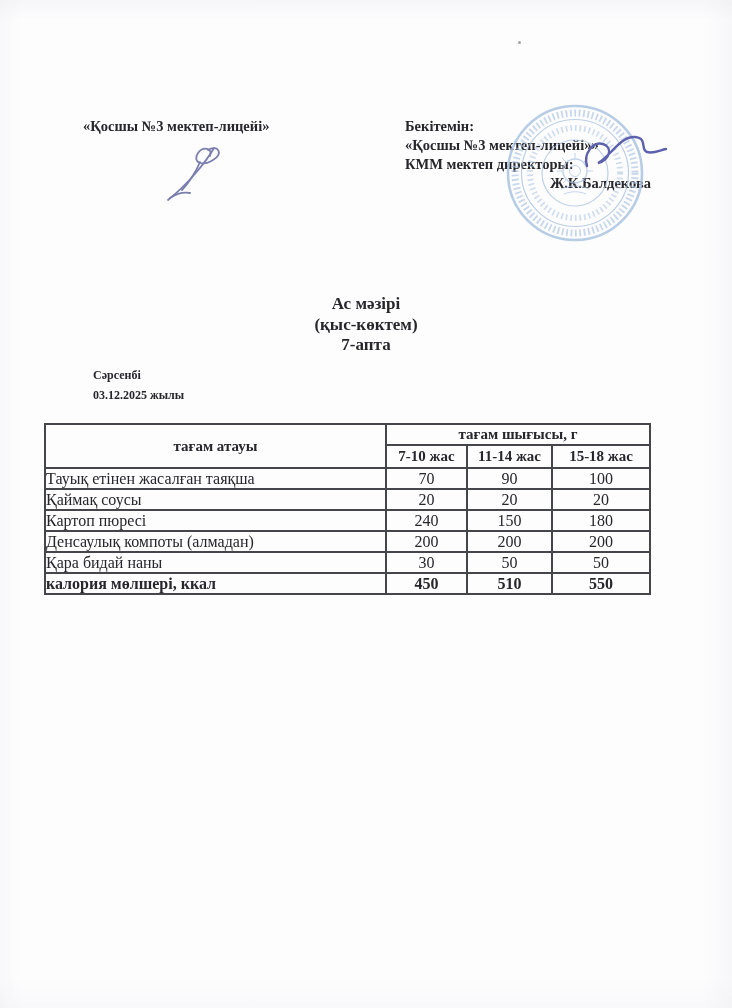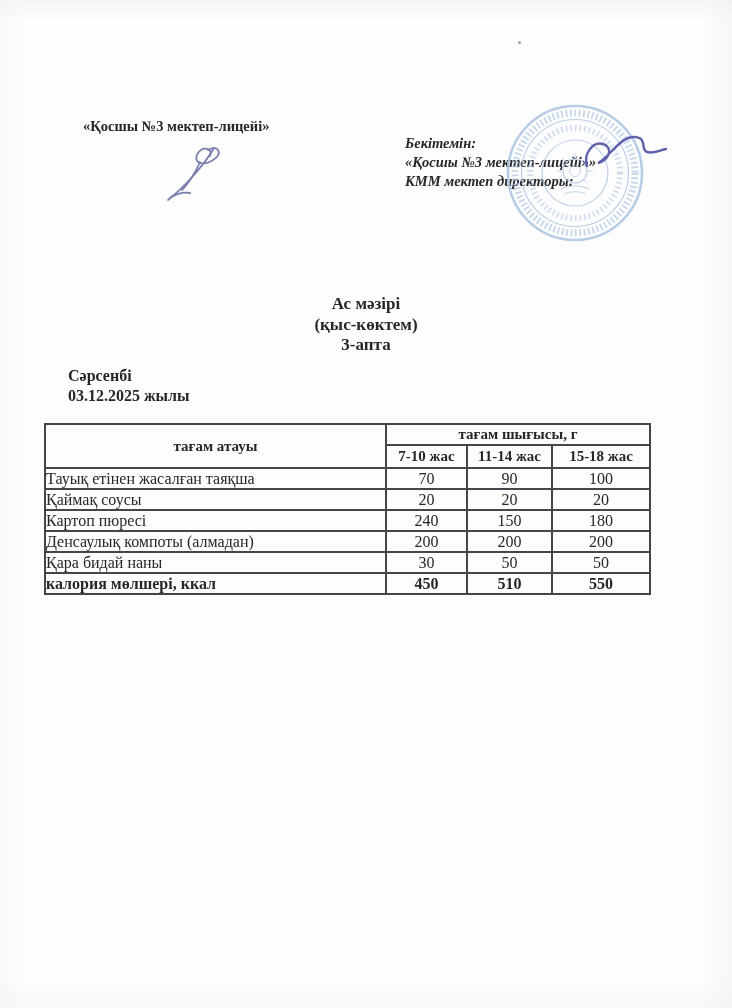--- a/index.html
+++ b/index.html
@@ -26,21 +26,21 @@
   .abs { position: absolute; }
 
   
   .approve-block {
     font-size: 14.5px;
     font-weight: bold;
     line-height: 19px;
     white-space: nowrap;
   }
   .approve-left  { left: 83px;  top: 117px; }
-  .approve-right { left: 405px; top: 134px; width: 247px; font-style: italic; }
+  .approve-right { left: 405px; top: 117px; width: 247px; }
   .role-line { display: flex; align-items: baseline; }
   .sig-gap { display: inline-block; width: 58px; }
   .director-name { text-align: right; padding-right: 1px; }
 
   
   .stamp-svg { left: 503px; top: 101px; }
   .sig-right-svg { left: 580px; top: 124px; }
   .sig-left-svg { left: 156px; top: 142px; }
   .speck {
     left: 518px; top: 41px;
@@ -54,22 +54,22 @@
   .doc-title {
     left: 0; right: 0; top: 294px;
     text-align: center;
     font-size: 17px;
     font-weight: bold;
     line-height: 20.5px;
   }
 
   
   .date-block {
-    left: 68px; top: 366px;
-    font-size: 16px;
+    left: 93px; top: 366px;
+    font-size: 12px;
     font-weight: bold;
     line-height: 19.5px;
     font-family: Liberation Serif, serif;
   }
 
   
   .menu-table-wrap { left: 44px; top: 423px; }
   table.menu {
     border-collapse: collapse;
     table-layout: fixed;
@@ -106,20 +106,21 @@
 <div class="abs speck"></div>
 
 <div class="abs approve-block approve-left">
   <div>«Қосшы №3 мектеп-лицейі»</div>
 </div>
 
 <div class="abs approve-block approve-right">
   <div>Бекітемін:</div>
   <div>«Қосшы №3 мектеп-лицейі»»</div>
   <div>КММ мектеп директоры:</div>
+  <div class="director-name">Ж.К.Балдекова</div>
 </div>
 
 <svg class="abs stamp-svg" width="144" height="144" viewBox="0 0 144 144">
   <g stroke="#aac3e1" fill="none">
     <circle cx="72" cy="72" r="67" stroke-width="2.6" opacity="0.85"></circle>
     <circle cx="72" cy="72" r="53.5" stroke-width="1.2" opacity="0.8"></circle>
     <circle cx="72" cy="72" r="60" stroke-width="7" opacity="0.65" stroke-dasharray="1.8 2.6"></circle>
     <circle cx="72" cy="72" r="45" stroke-width="6" opacity="0.55" stroke-dasharray="1.7 2.9"></circle>
     <circle cx="72" cy="72" r="33" stroke-width="1.2" opacity="0.75"></circle>
 
@@ -142,21 +143,21 @@
     <path d="M52 8 C62 2 68 12 57 18 C46 25 36 20 42 11 C47 4 57 6 54 14"></path>
     <path d="M58 6 C50 20 32 42 12 58"></path>
     <path d="M44 20 C40 30 32 42 26 48"></path>
     <path d="M14 56 C20 52 28 50 34 51"></path>
   </g>
 </svg>
 
 <div class="abs doc-title">
   <div>Ас мәзірі</div>
   <div>(қыс-көктем)</div>
-  <div>3-апта</div>
+  <div>7-апта</div>
 </div>
 
 <div class="abs date-block">
   <div>Сәрсенбі</div>
   <div>03.12.2025 жылы</div>
 </div>
 
 <div class="abs menu-table-wrap">
   <table class="menu">
     <colgroup>

